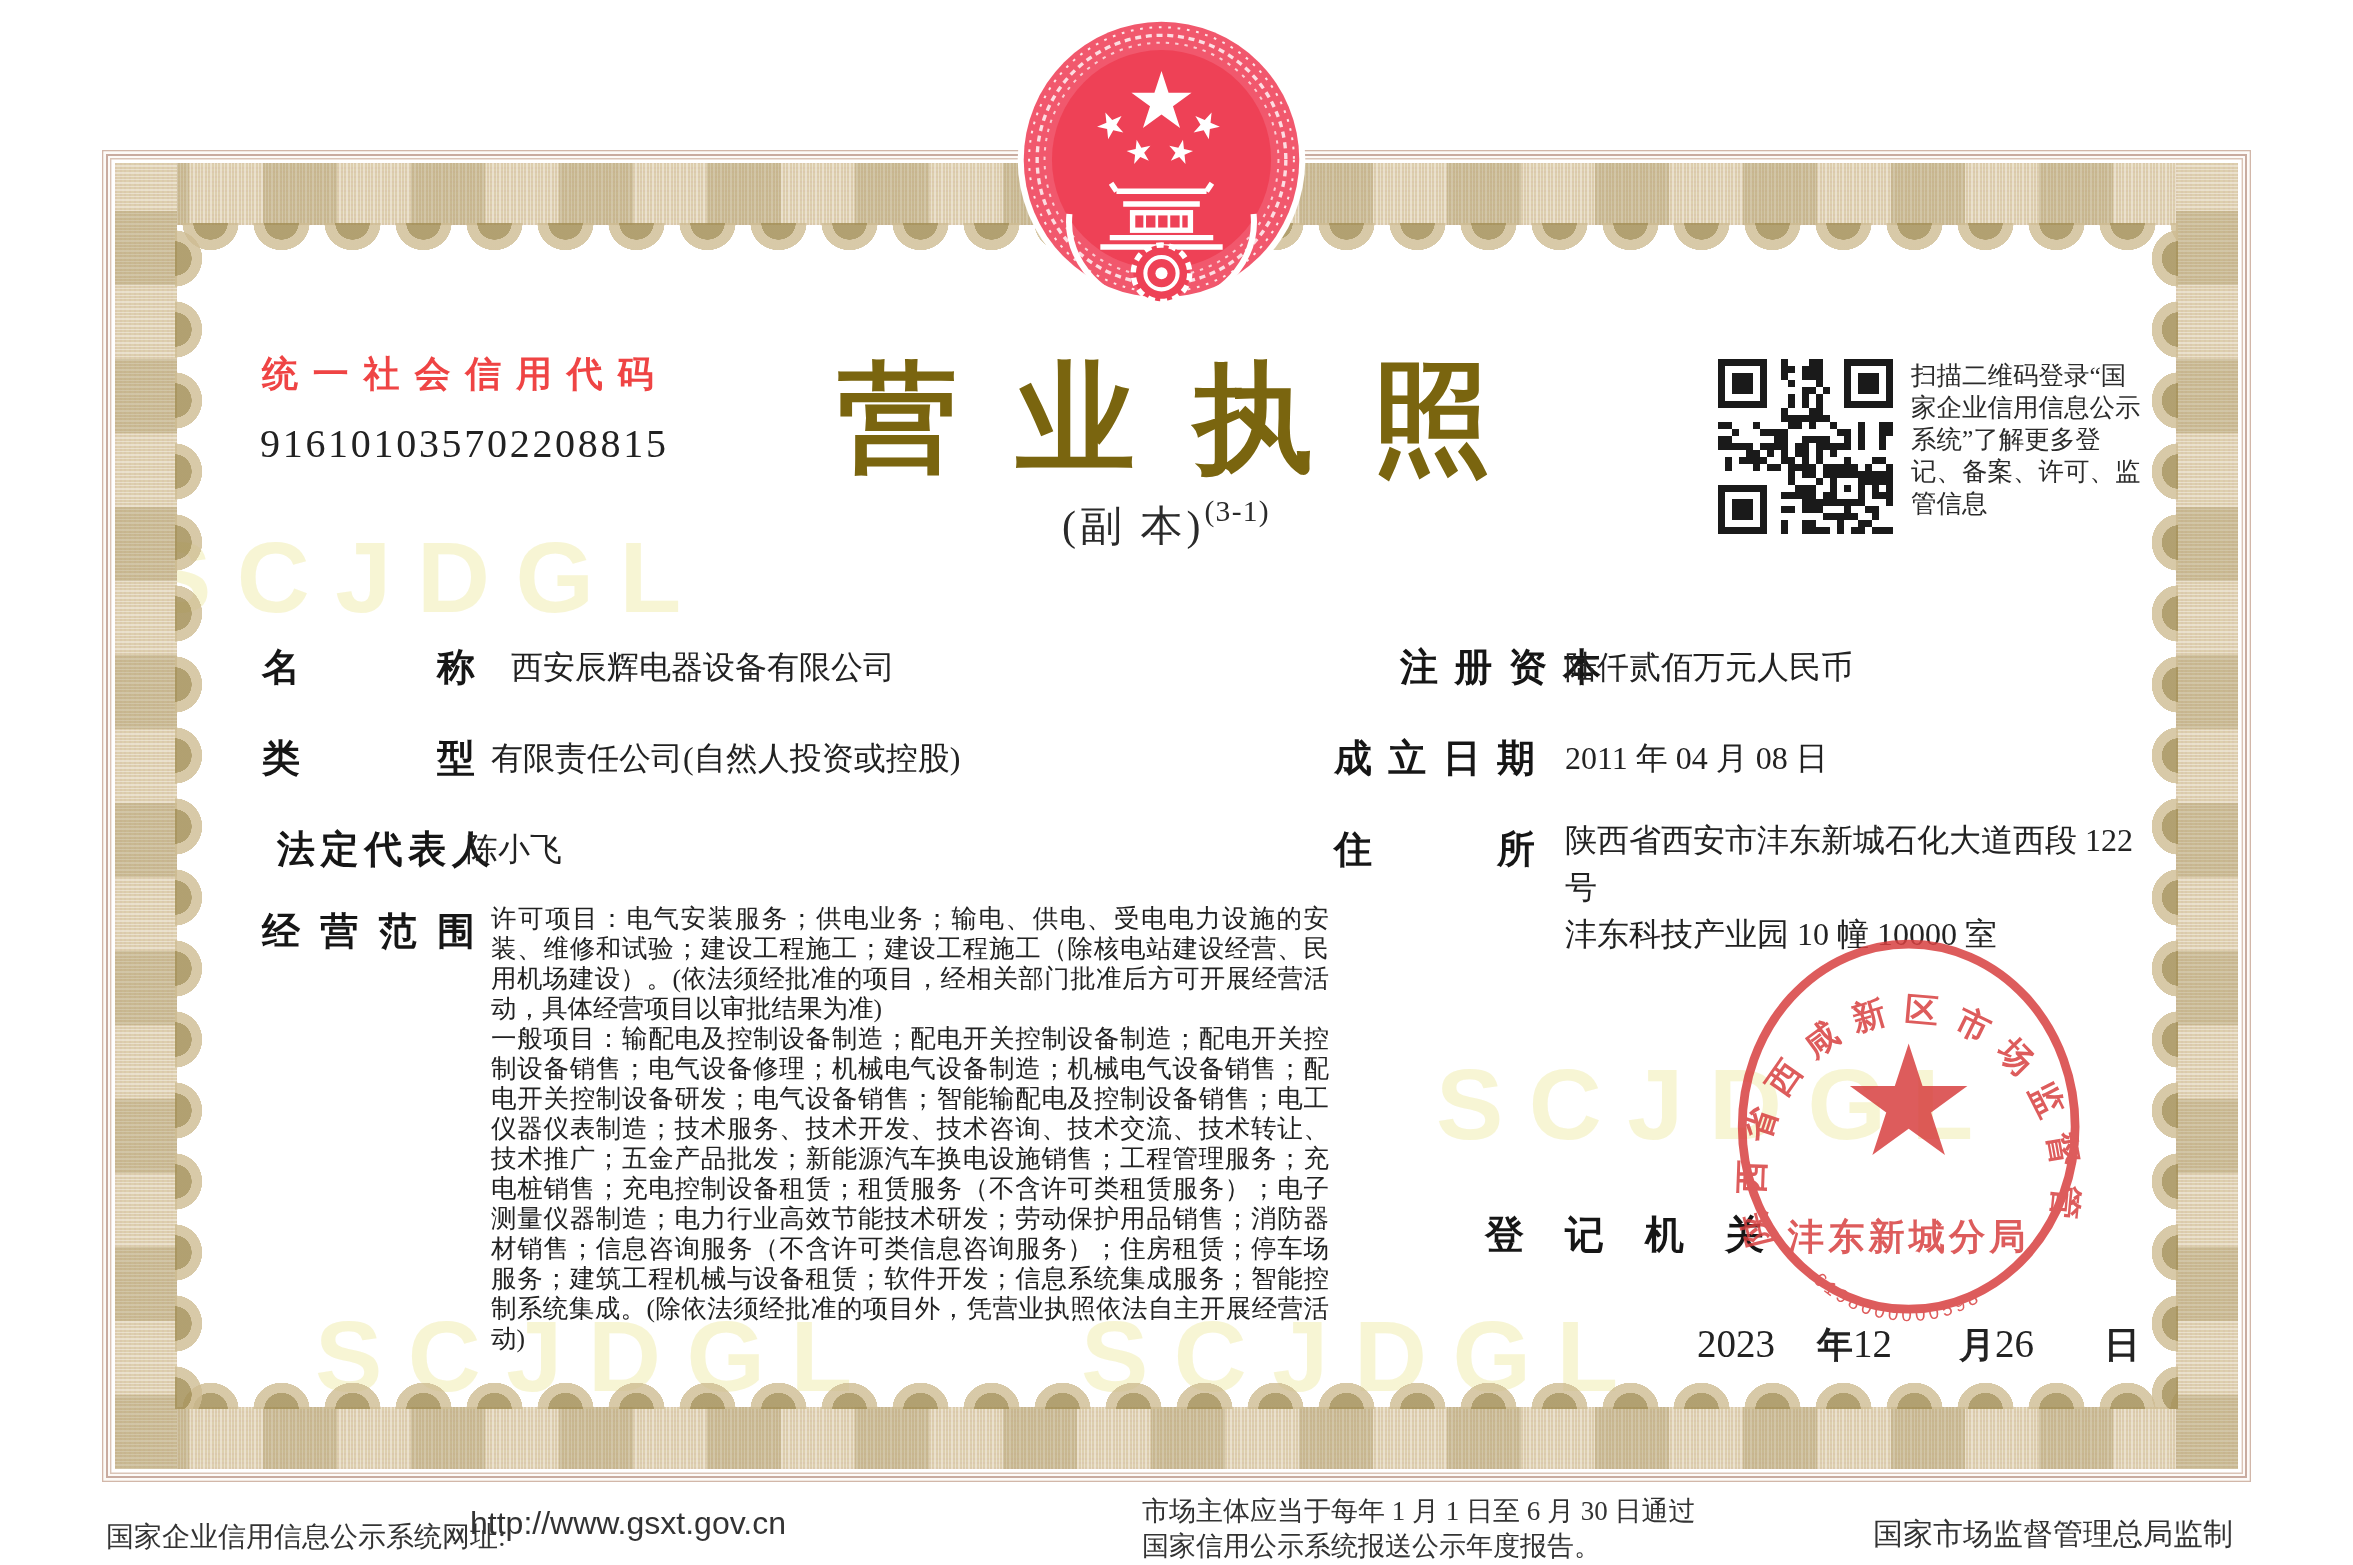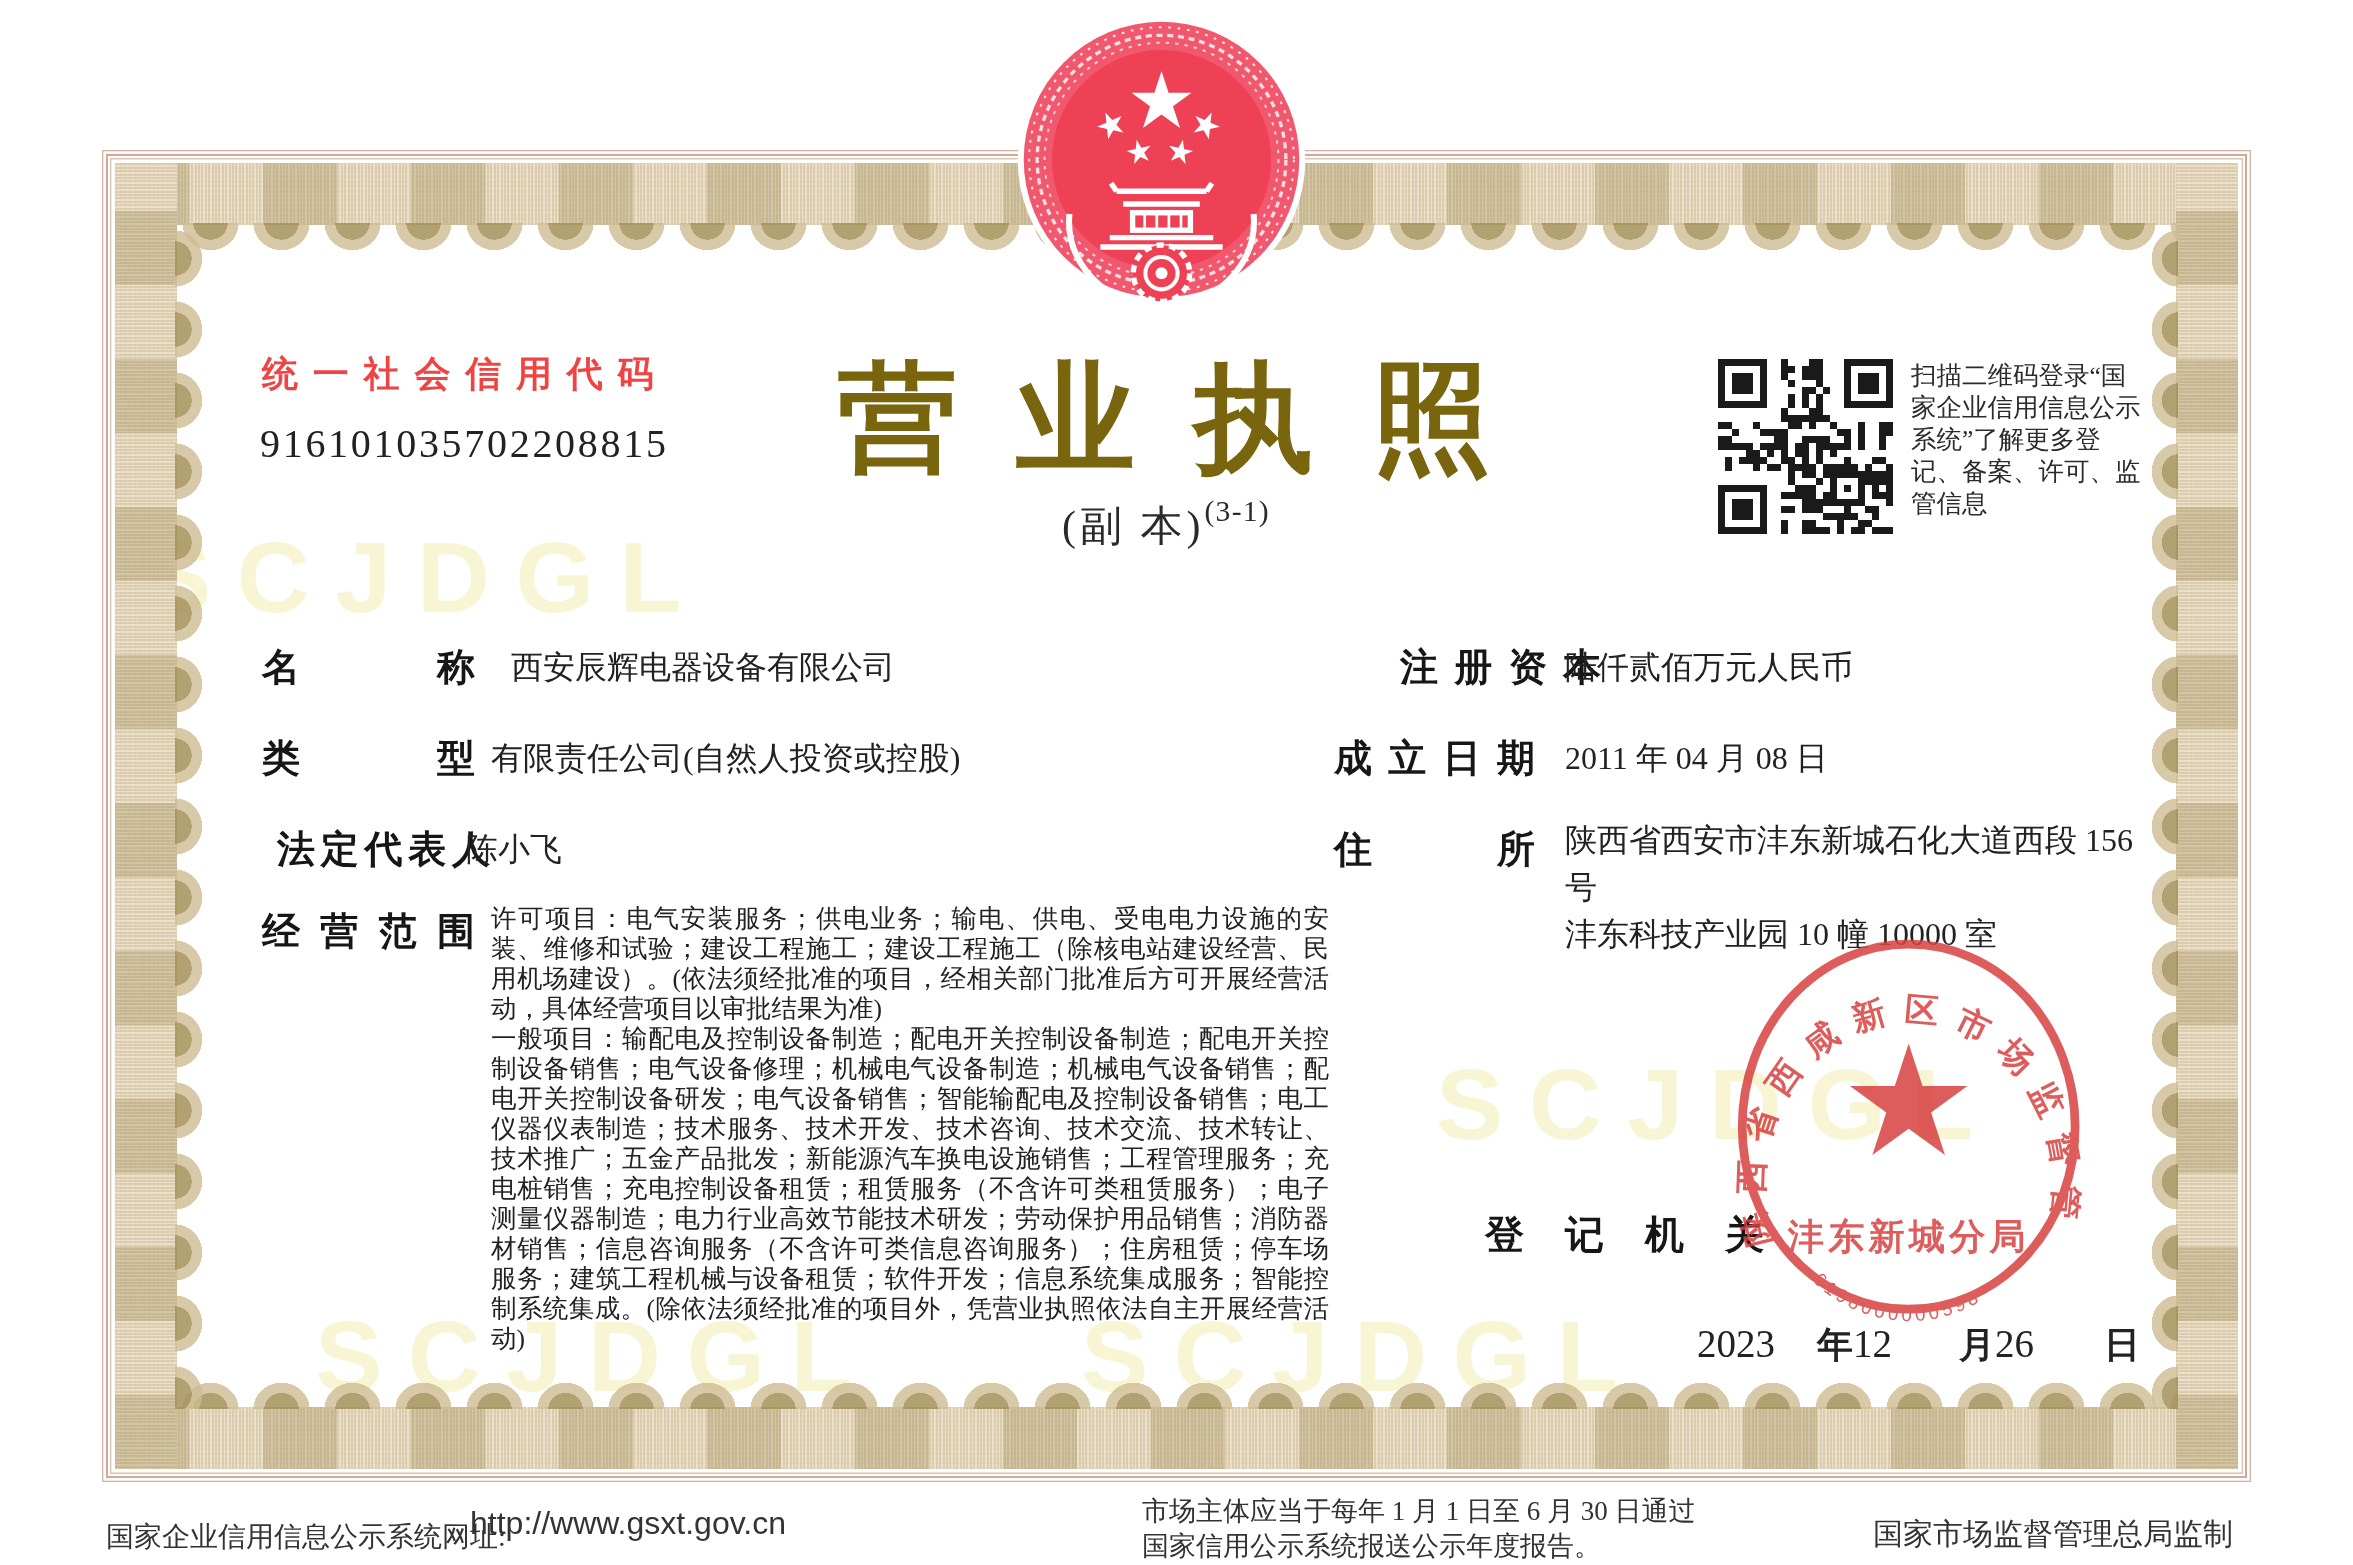--- a/index.html
+++ b/index.html
@@ -348,21 +348,21 @@
   </div>
 
   <div class="lbl layer" style="left:1364px;top:642px;width:201px;margin-left:36px;">注册资本</div>
   <div class="val layer" style="left:1565px;top:646px;">陆仟贰佰万元人民币</div>
 
   <div class="lbl layer" style="left:1334px;top:733px;width:201px;">成立日期</div>
   <div class="val layer" style="left:1565px;top:737px;">2011 年 04 月 08 日</div>
 
   <div class="lbl layer" style="left:1334px;top:824px;width:201px;">住所</div>
   <div class="layer" style="left:1565px;top:817px;width:577px;font-size:32px;line-height:47px;color:#222;">
-    <div>陕西省西安市沣东新城石化大道西段 156 号</div>
+    <div>陕西省西安市沣东新城石化大道西段 122 号</div>
     <div>沣东科技产业园 10 幢 10000 室</div>
   </div>
 
   <div class="lbl layer" style="left:1485px;top:1208px;width:279px;font-size:39px;">登记机关</div>
 
   <div class="layer" style="left:1726px;top:932px;width:366px;height:396px;">
     <svg width="366" height="396" viewBox="0 0 545 590" style="opacity:.85;">
       <defs>
         <path id="seal-top-arc" d="M 72 470 A 218 242 0 1 1 473 470" fill="none"></path>
         <path id="seal-bottom-arc" d="M 108 498 A 222 247 0 0 0 438 498" fill="none"></path>

